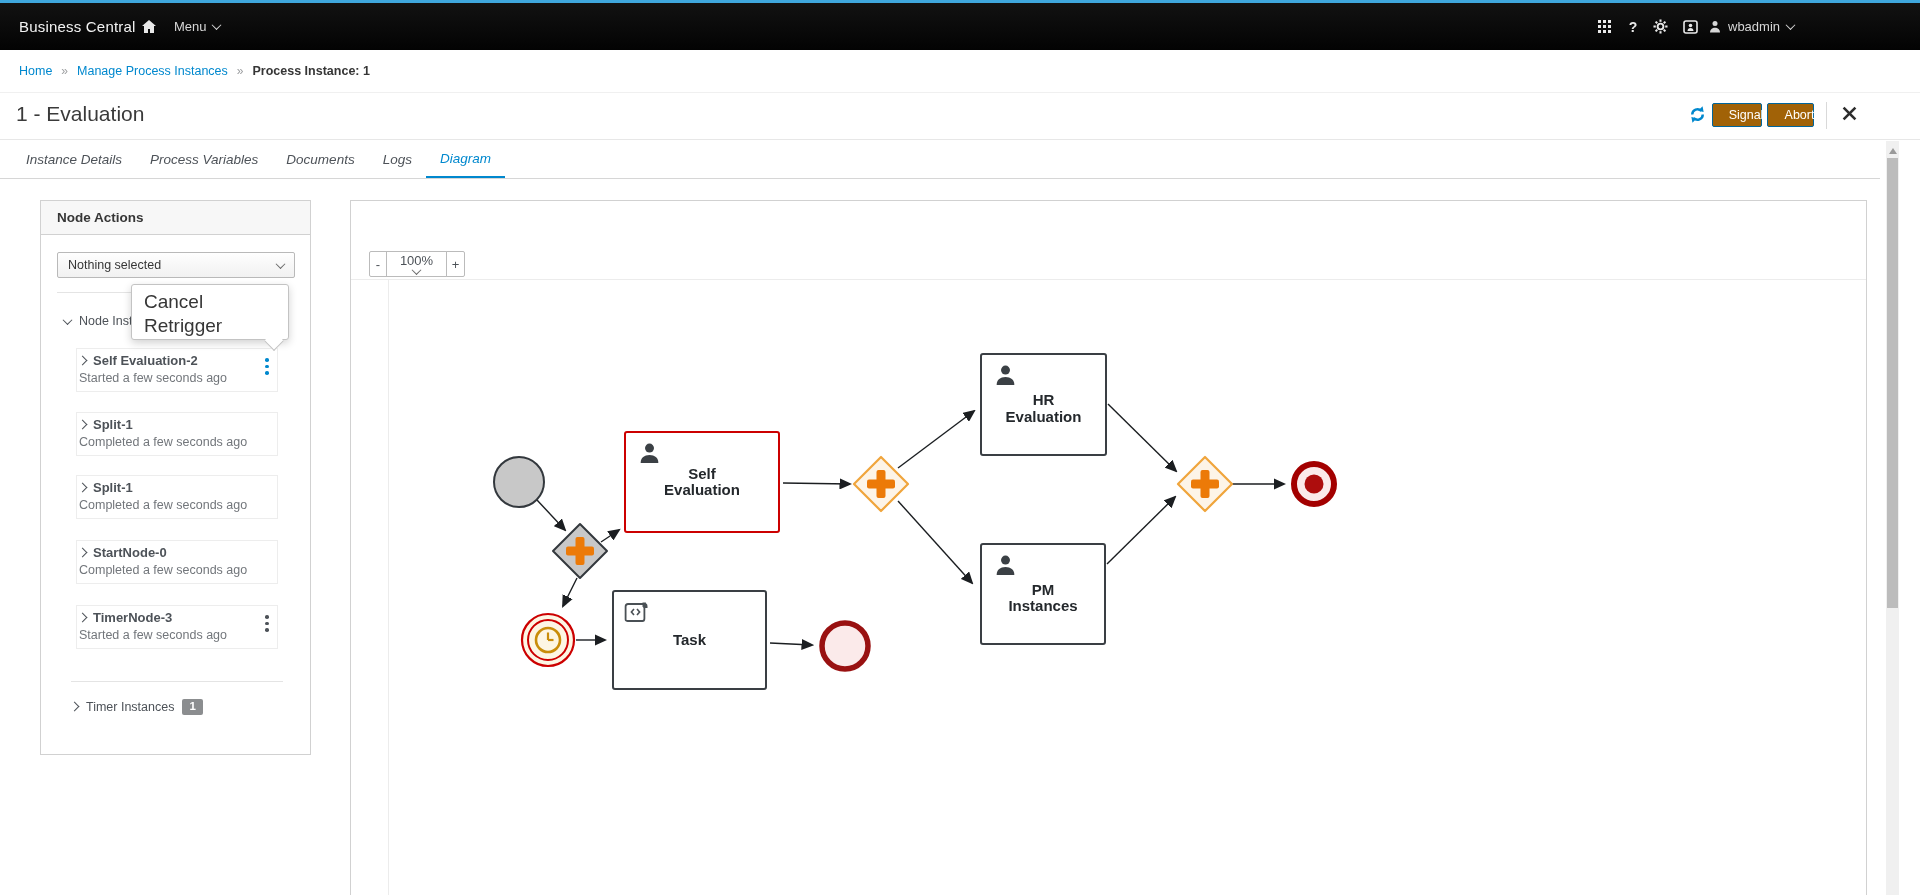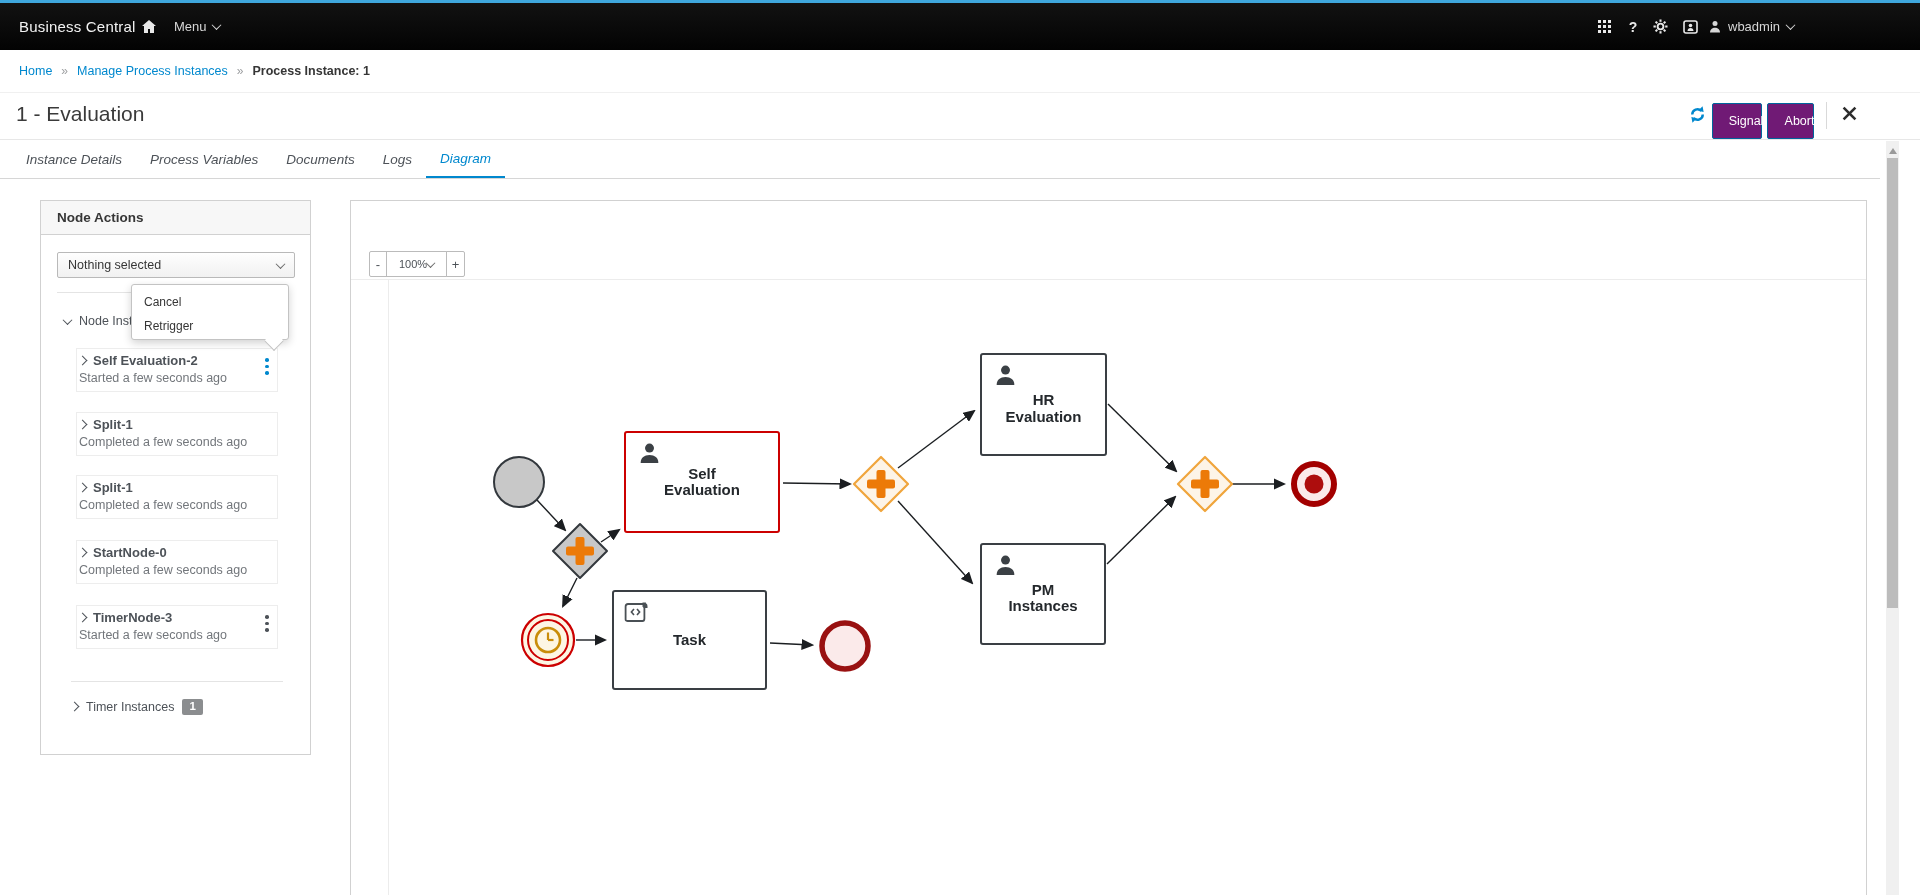--- a/index.html
+++ b/index.html
@@ -22,21 +22,21 @@
   
   #breadcrumb{position:absolute;left:0;top:50px;width:1920px;height:43px;background:#fff;border-bottom:1px solid #f0f0f0;box-sizing:border-box;
               display:flex;align-items:center;padding-left:19px;font-size:12.5px;gap:9px;}
   #breadcrumb a{color:#0088ce;text-decoration:none;cursor:pointer;}
   .crumb-sep{color:#9d9fa1;font-size:12px;}
   .crumb-current{color:#363636;font-weight:bold;}
 
   
   #titlebar{position:absolute;left:0;top:93px;width:1920px;height:47px;border-bottom:1px solid #e7e7e7;box-sizing:border-box;}
   #page-title{position:absolute;left:16px;top:9px;font-size:21px;color:#3a3a3a;}
-  .btn-primary{position:absolute;top:10px;height:36px;background:#701a75;border:1px solid #00659c;border-radius:2px;
+  .btn-primary{position:absolute;top:10px;height:24px;background:#a16207;border:1px solid #00659c;border-radius:2px;
                color:#fff;font-size:12.5px;font-family:inherit;display:flex;align-items:center;justify-content:center;cursor:pointer;padding-left:24px;}
   #hdr-divider{position:absolute;left:1826px;top:9px;width:1px;height:27px;background:#d9d9d9;}
 
   
   #tabbar{position:absolute;left:0;top:140px;width:1880px;height:39px;border-bottom:1px solid #d6d6d6;box-sizing:border-box;
           display:flex;align-items:stretch;padding-left:12px;font-style:italic;}
   .tab{font-size:13.5px;color:#4d5258;padding:0 14px;display:flex;align-items:center;cursor:pointer;}
   .tab.active{color:#0088ce;border-bottom:2px solid #0088ce;}
 
   
@@ -60,30 +60,30 @@
   .node-card .s{font-size:12.5px;color:#72767b;margin-top:3px;white-space:nowrap;}
   .kebab{position:absolute;right:7px;top:9px;width:6px;cursor:pointer;}
   .kebab i{display:block;width:3.5px;height:3.5px;border-radius:50%;margin:0 auto 3px;}
   .kebab.blue i{background:#0088ce;}
   .kebab.dark i{background:#4d5258;}
   .badge{background:#8b8d8f;color:#fff;font-size:11.5px;font-weight:bold;border-radius:2px;padding:2px 7px;line-height:1;}
 
   
   #ctx-pop{position:absolute;left:131px;top:284px;width:158px;height:56px;background:#fff;border:1px solid #c3c3c3;
            border-radius:3px;box-shadow:0 3px 9px rgba(0,0,0,.18);z-index:30;padding-top:5px;box-sizing:border-box;}
-  #ctx-pop .mi{font-size:12px;color:#363636;padding:1px 0 1px 12px;line-height:22px;cursor:pointer;}
+  #ctx-pop .mi{font-size:19px;color:#363636;padding:1px 0 1px 12px;line-height:22px;cursor:pointer;}
   #ctx-tail{position:absolute;left:135px;top:49px;width:13px;height:13px;background:#fff;
             border-right:1px solid #c3c3c3;border-bottom:1px solid #c3c3c3;transform:rotate(45deg);}
 
   
   #zoom-group{position:absolute;left:18px;top:50px;display:flex;}
   .zbtn{height:26px;border:1px solid #bbb;background:#fff;font-size:13px;color:#4d5258;display:flex;align-items:center;
         justify-content:center;box-sizing:border-box;cursor:pointer;}
   #zoom-out{width:18px;border-radius:2px 0 0 2px;}
-  #zoom-level{width:61px;margin-left:-1px;font-size:11px;}
+  #zoom-level{width:61px;margin-left:-1px;font-size:13px;flex-direction:column;}
   #zoom-in{width:19px;margin-left:-1px;border-radius:0 2px 2px 0;}
 
   #canvas-top{position:absolute;left:351px;top:279px;width:1515px;height:1px;background:#ececec;}
   #canvas-left{position:absolute;left:388px;top:279px;width:1px;height:616px;background:#ececec;}
 
   
   .bpmn-box{position:absolute;background:#fff;border:2px solid #3a3f44;border-radius:3px;box-sizing:border-box;
             display:flex;align-items:center;justify-content:center;z-index:5;cursor:pointer;}
   .bpmn-box.active{border-color:#cc0000;}
   .bpmn-label{font-size:15px;font-weight:bold;color:#24282c;text-align:center;line-height:1.1;}

